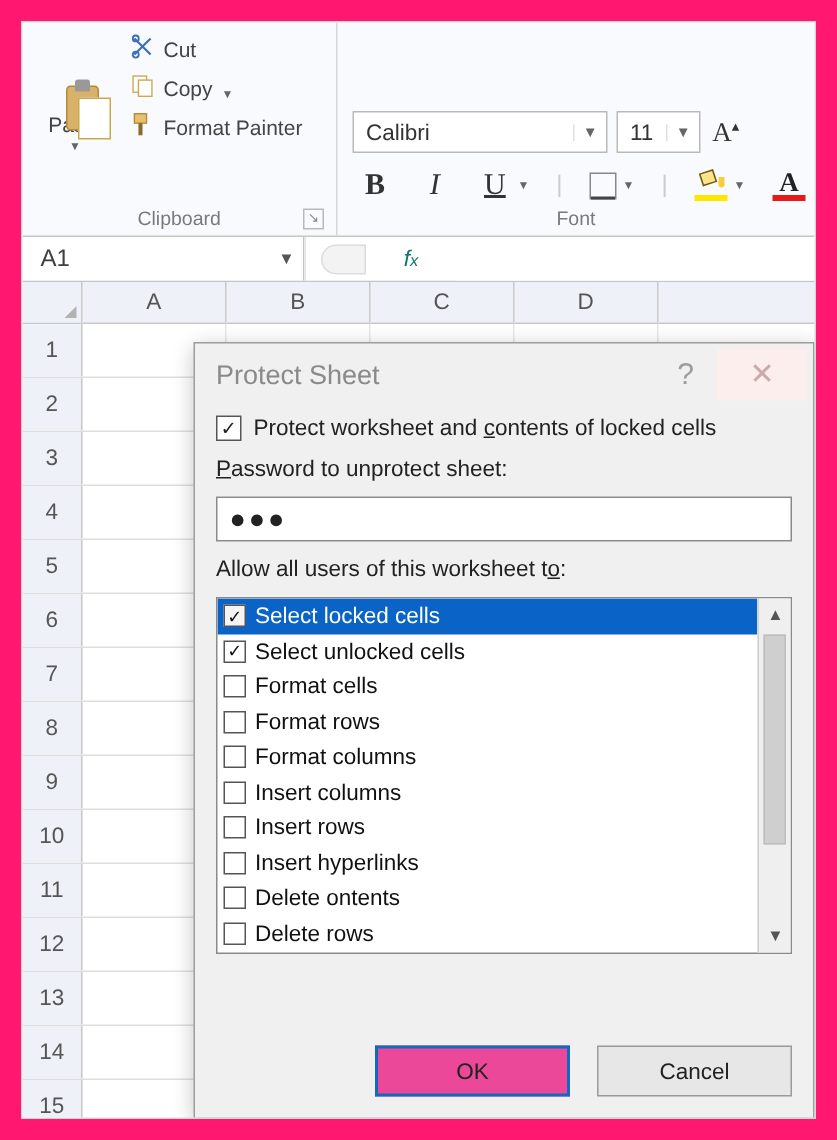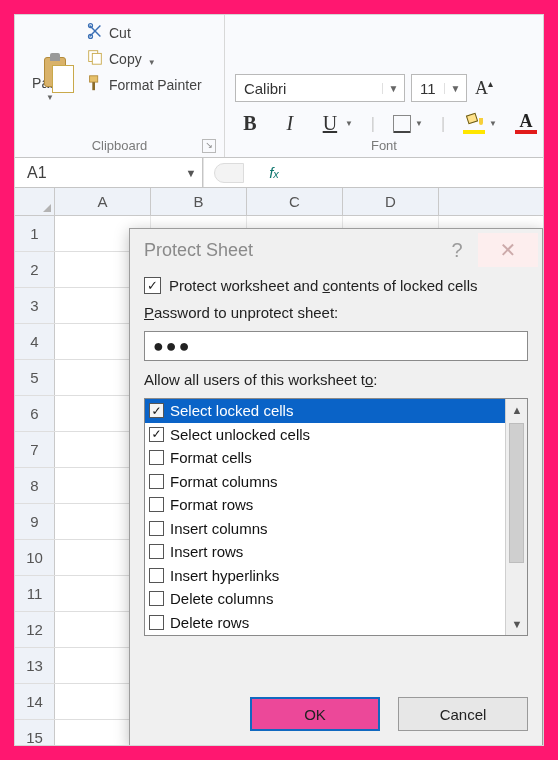--- a/index.html
+++ b/index.html
@@ -358,41 +358,41 @@
             <div class="li">
               <span class="lchk">✓</span>
               <span>Select unlocked cells</span>
             </div>
             <div class="li">
               <span class="lchk"></span>
               <span>Format cells</span>
             </div>
             <div class="li">
               <span class="lchk"></span>
+              <span>Format rows</span>
+            </div>
+            <div class="li">
+              <span class="lchk"></span>
               <span>Format columns</span>
             </div>
             <div class="li">
               <span class="lchk"></span>
-              <span>Format rows</span>
-            </div>
-            <div class="li">
-              <span class="lchk"></span>
               <span>Insert columns</span>
             </div>
             <div class="li">
               <span class="lchk"></span>
               <span>Insert rows</span>
             </div>
             <div class="li">
               <span class="lchk"></span>
               <span>Insert hyperlinks</span>
             </div>
             <div class="li">
               <span class="lchk"></span>
-              <span>Delete columns</span>
+              <span>Delete ontents</span>
             </div>
             <div class="li">
               <span class="lchk"></span>
               <span>Delete rows</span>
             </div>
           </div>
         <div class="scroll">
           <div class="arr up">▲</div>
           <div class="thumb"></div>
           <div class="arr down">▼</div>

